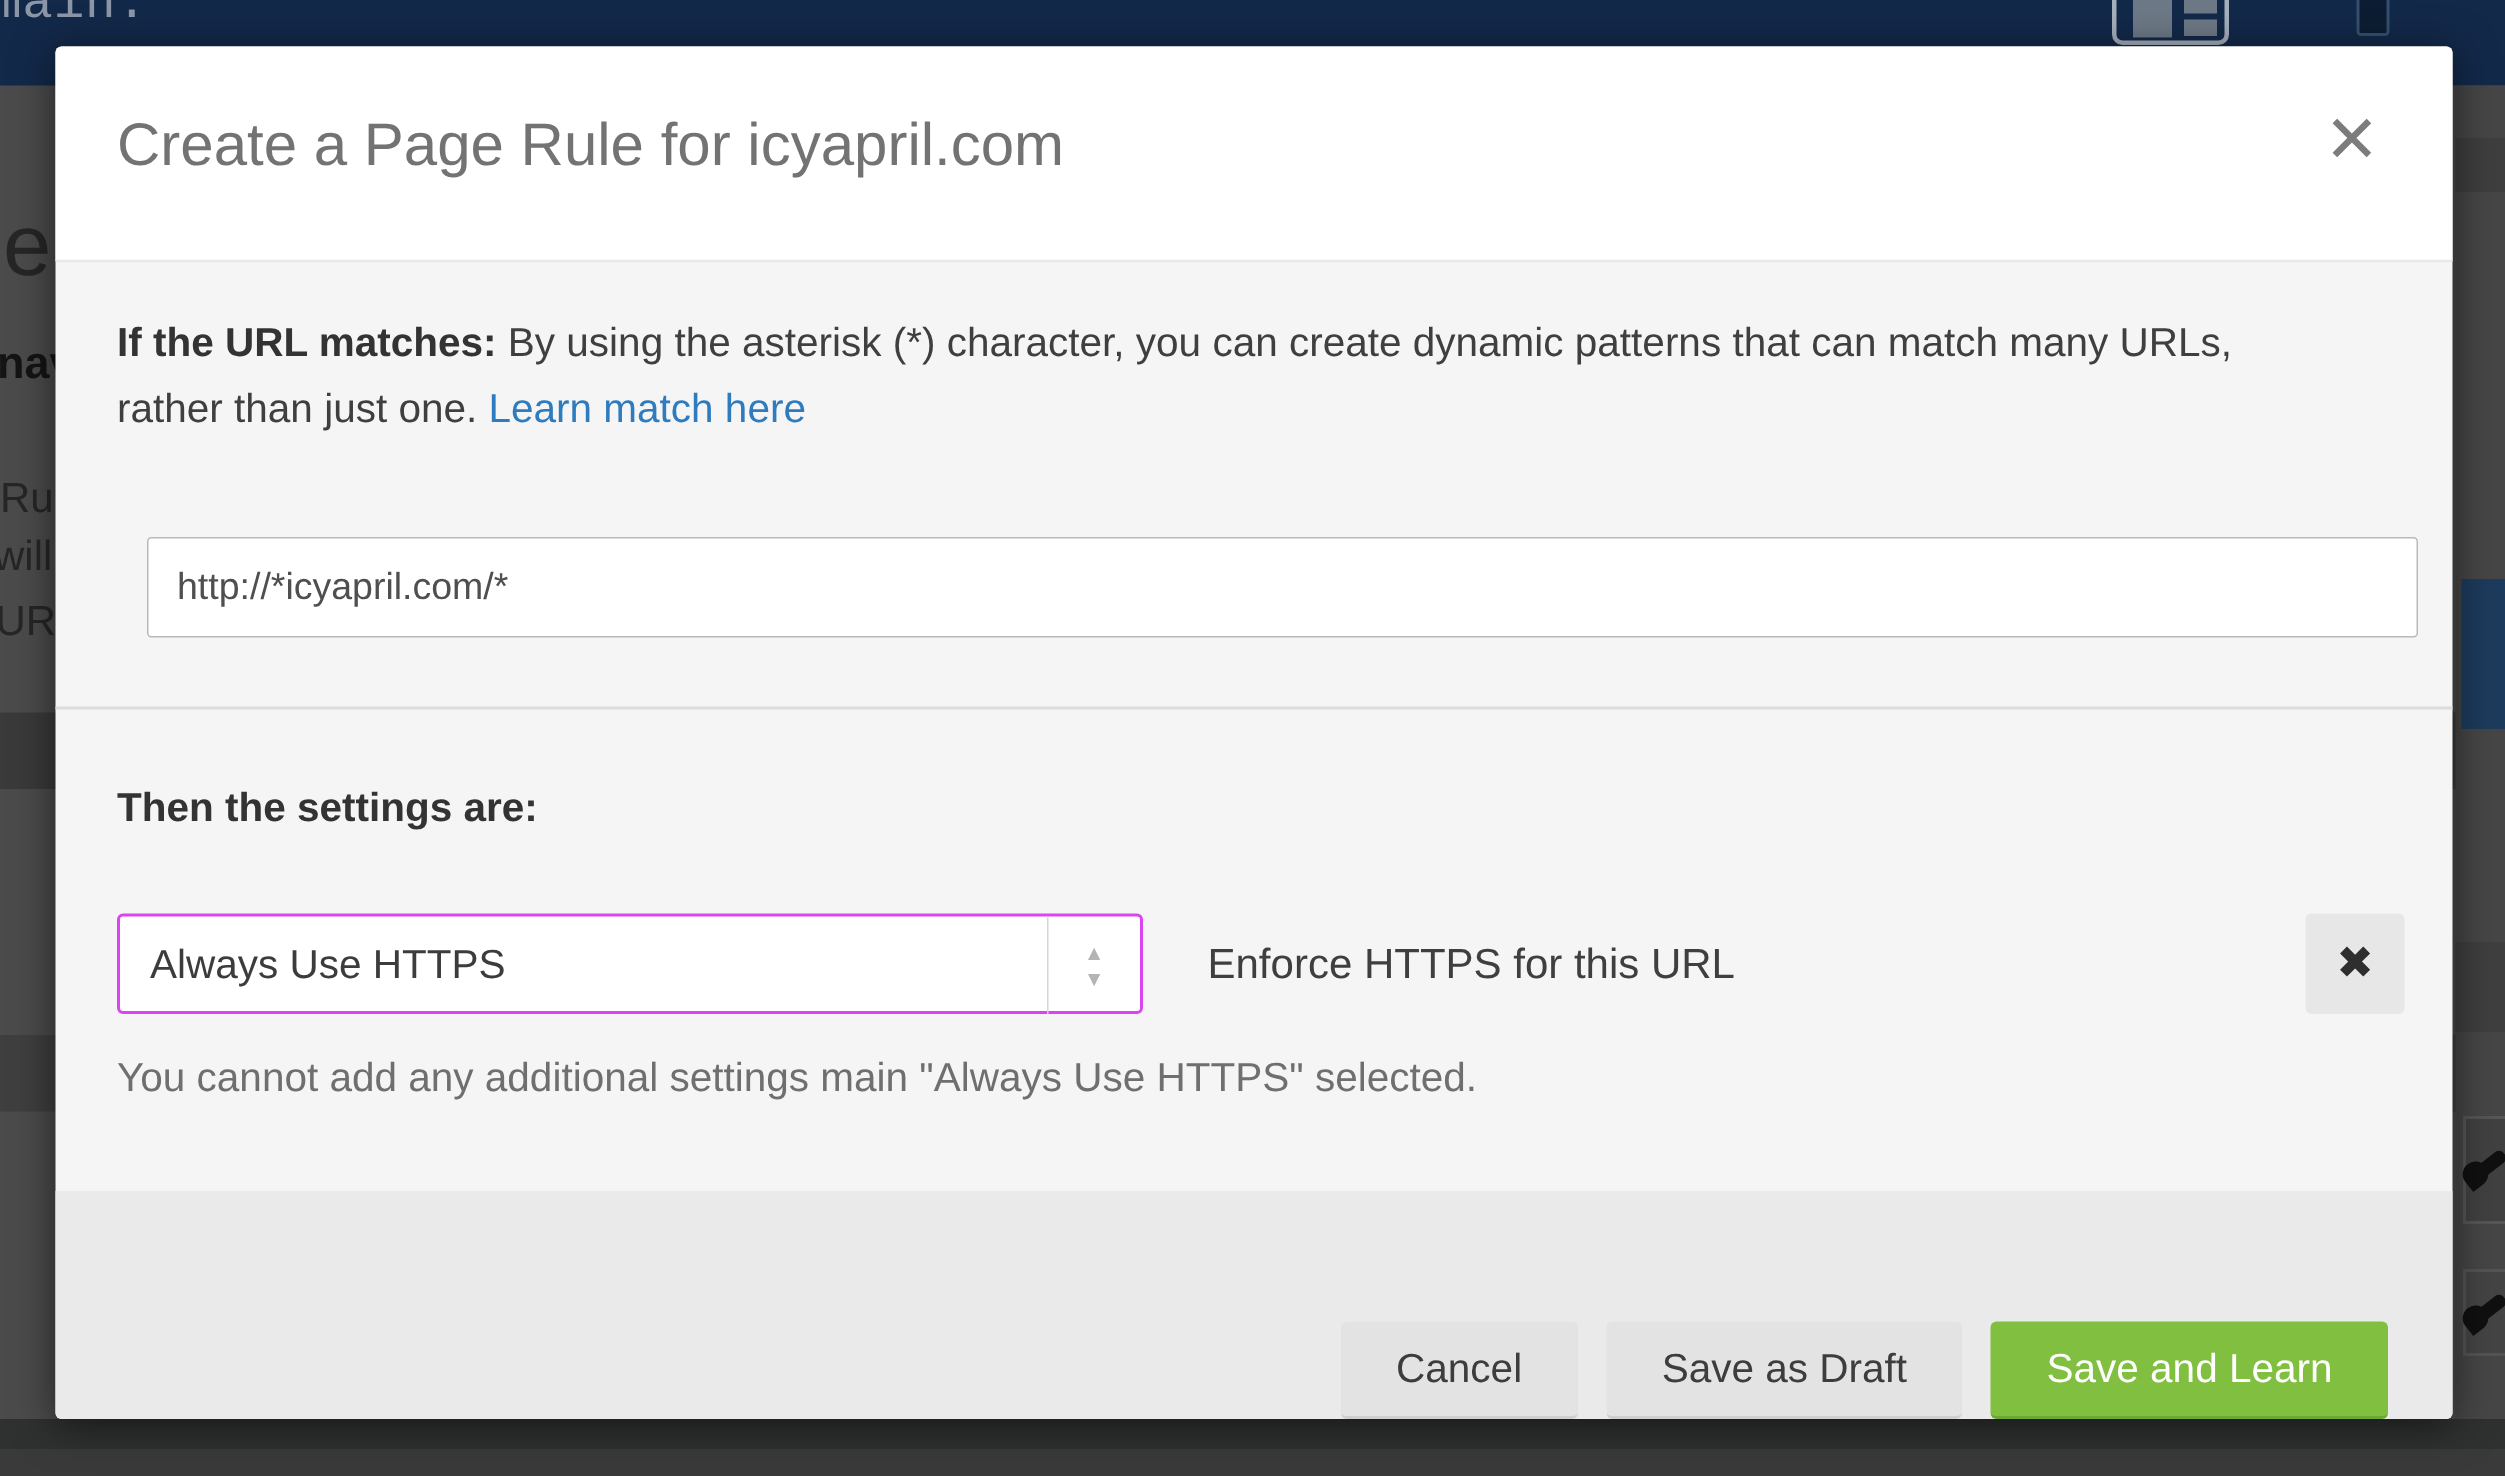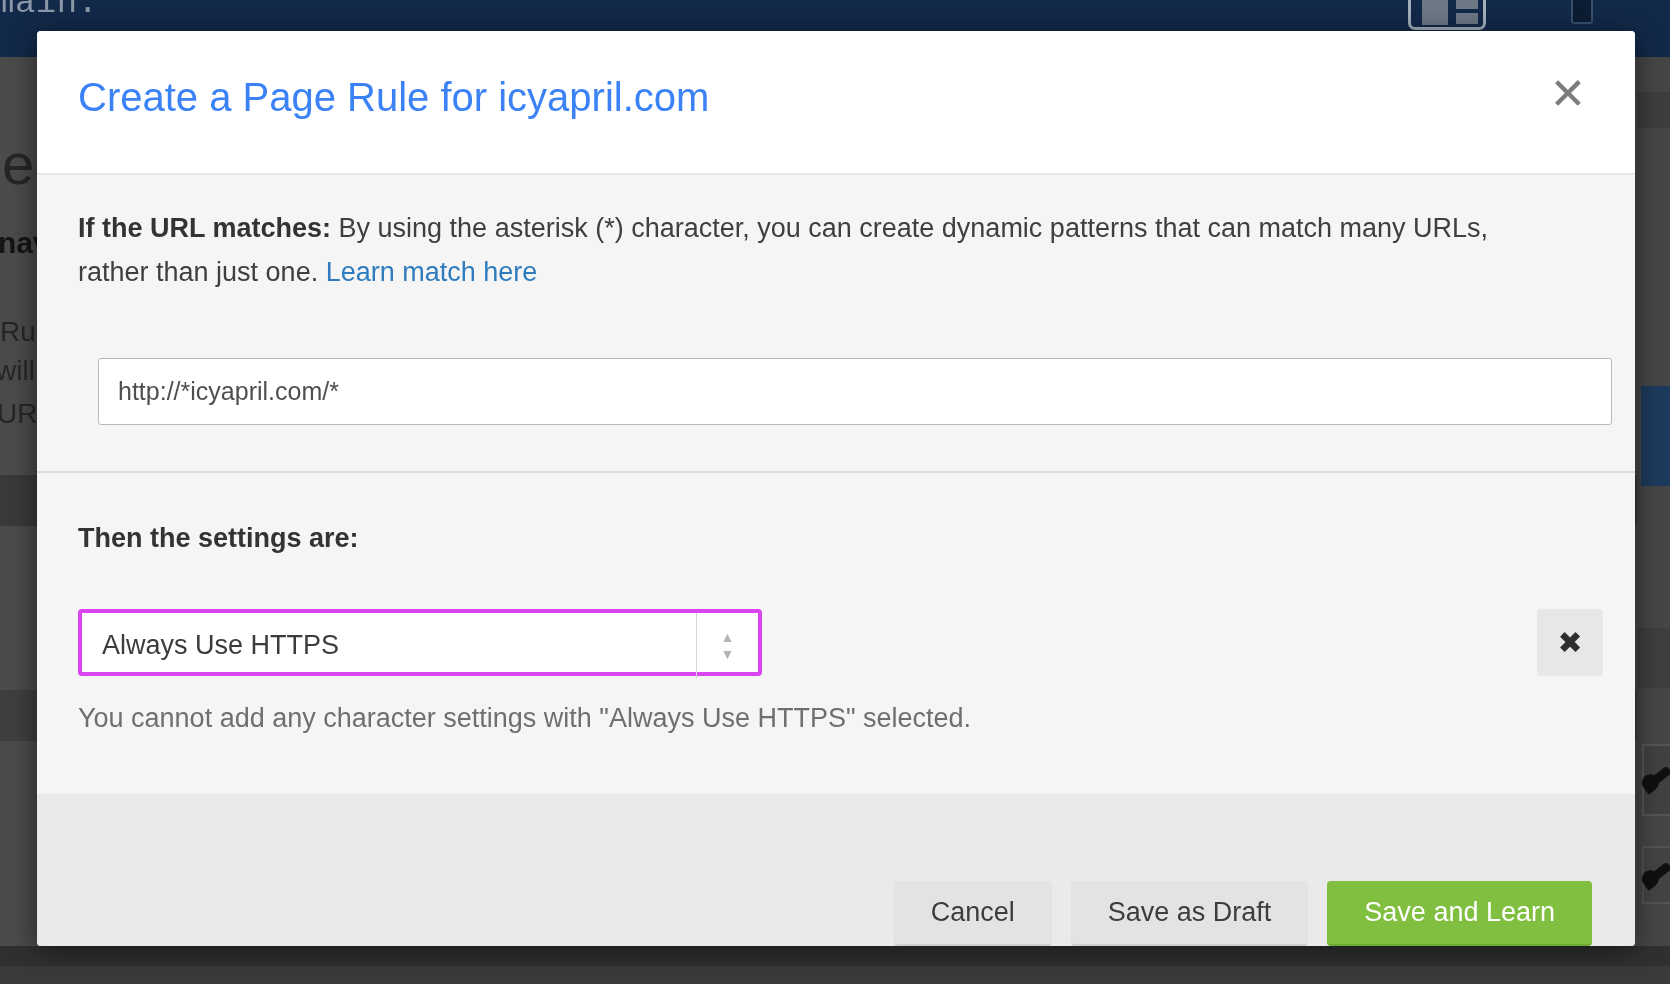--- a/index.html
+++ b/index.html
@@ -38,38 +38,38 @@
                     background:#101010; border-radius:50% 50% 50% 0; }
   .right-btn-2 .wrench { top:20px; }
   .bottom-dark   { position:absolute; left:0; top:946px; width:1670px; height:20px; background:#2f3030; }
   .bottom-dark-2 { position:absolute; left:0; top:966px; width:1670px; height:18px; background:#3a3a3a; }
 
   
   .modal { position:absolute; left:37px; top:31px; width:1598px; height:915px; z-index:10;
            background:#f5f5f5; border-radius:4px; box-shadow:0 4px 28px rgba(0,0,0,.55); }
   .modal-header { position:absolute; left:0; top:0; width:100%; height:144px; background:#ffffff;
                   border-radius:4px 4px 0 0; border-bottom:2px solid #e9e9e9; }
-  .modal-title { position:absolute; left:41px; top:44px; font-size:40px; color:#3b82f6; }
+  .modal-title { position:absolute; left:41px; top:44px; font-size:40px; color:#737373; }
   .modal-close { position:absolute; left:1498px; top:30px; width:66px; height:66px;
                  font-size:44px; color:#7c7c7c; text-align:center; line-height:66px; cursor:pointer; }
 
   .url-lead { position:absolute; left:41px; top:175px; width:1450px;
               font-size:27px; line-height:44px; color:#3f3f3f; }
   .url-lead b { color:#333;margin-top:24px; }
   .link { color:#2e7bbd; cursor:pointer; }
   .url-input { position:absolute; left:41px; top:327px; width:1514px; height:67px;
                background:#fff; border:1px solid #b9b9b9; border-radius:3px;
                font-family:inherit; font-size:25px; color:#4f4f4f; padding:0 19px; outline:none;margin-left:20px; }
 
   .section-divider { position:absolute; left:0; top:440px; width:100%; height:2px; background:#dcdcdc; }
 
   .settings-heading { position:absolute; left:41px; top:492px; font-size:27px; font-weight:bold; color:#333; }
 
   .setting-select { position:absolute; left:41px; top:578px; width:684px; height:67px;
-                    background:#fff; border:4px solid #d946ef; border-radius:4px; cursor:pointer; }
+                    background:#fff; border:2px solid #d946ef; border-radius:4px; cursor:pointer; }
   .setting-select .value { position:absolute; left:20px; top:0; line-height:65px; font-size:27px; color:#3c3c3c; }
   .stepper { position:absolute; right:0; top:0; width:62px; height:65px; border-left:1px solid #d6d6d6;
              display:flex; flex-direction:column; align-items:center; justify-content:center; gap:3px; }
   .stepper span { font-size:14px; color:#b4b4b4; line-height:14px; }
 
   .setting-desc { position:absolute; left:768px; top:578px; height:67px; line-height:67px;
                   font-size:28px; color:#3f3f3f; }
   .remove-btn { position:absolute; left:1500px; top:578px; width:66px; height:67px;
                 background:#e7e7e7; border-radius:4px; text-align:center; line-height:67px;
                 font-size:30px; color:#2e2e2e; cursor:pointer; }
@@ -132,24 +132,25 @@
   <div class="settings-heading">Then the settings are:</div>
 
   <div class="setting-select">
     <span class="value">Always Use HTTPS</span>
     <span class="stepper">
       <span>▲</span>
       <span>▼</span>
     </span>
   </div>
 
+  <div class="setting-desc">Enforce HTTPS for this URL</div>
 
   <div class="remove-btn">✖</div>
 
-  <div class="setting-note">You cannot add any character settings with "Always Use HTTPS" selected.</div>
+  <div class="setting-note">You cannot add any additional settings main "Always Use HTTPS" selected.</div>
 
   <div class="modal-footer">
     <button class="btn btn-gray">Cancel</button>
     <button class="btn btn-gray">Save as Draft</button>
     <button class="btn btn-green">Save and Learn</button>
   </div>
 
 </div>
 
 </body></html>

